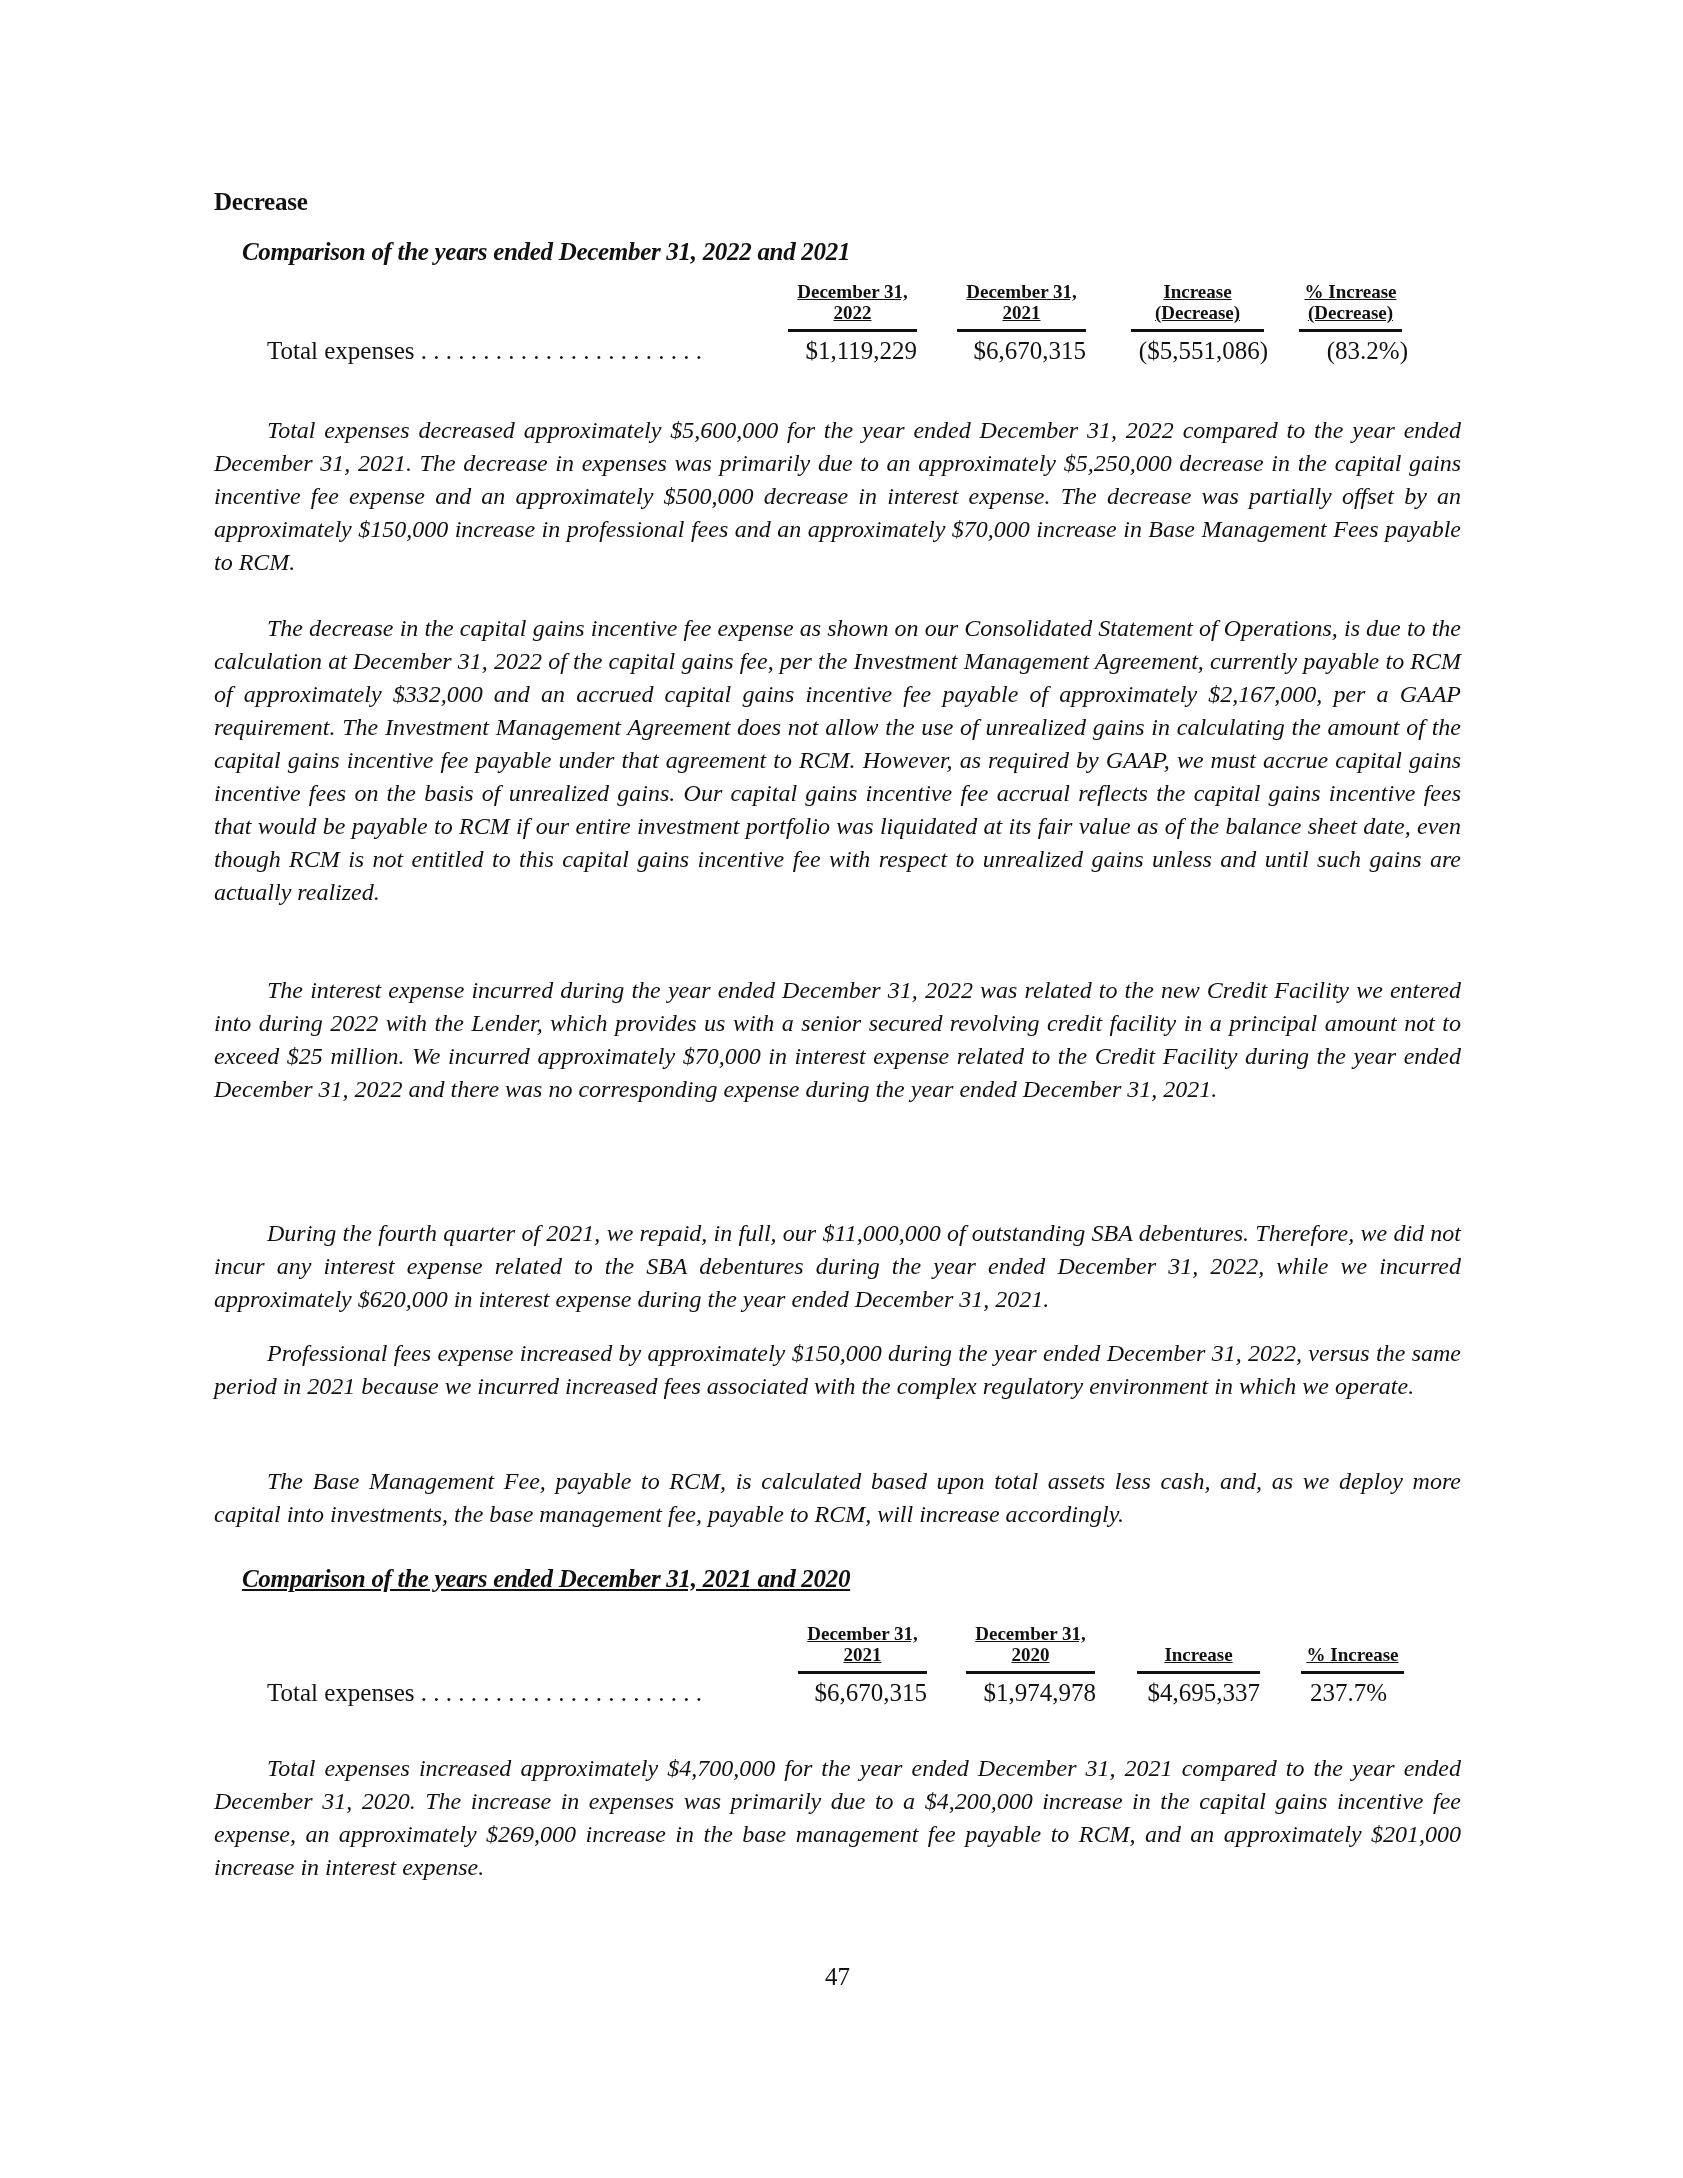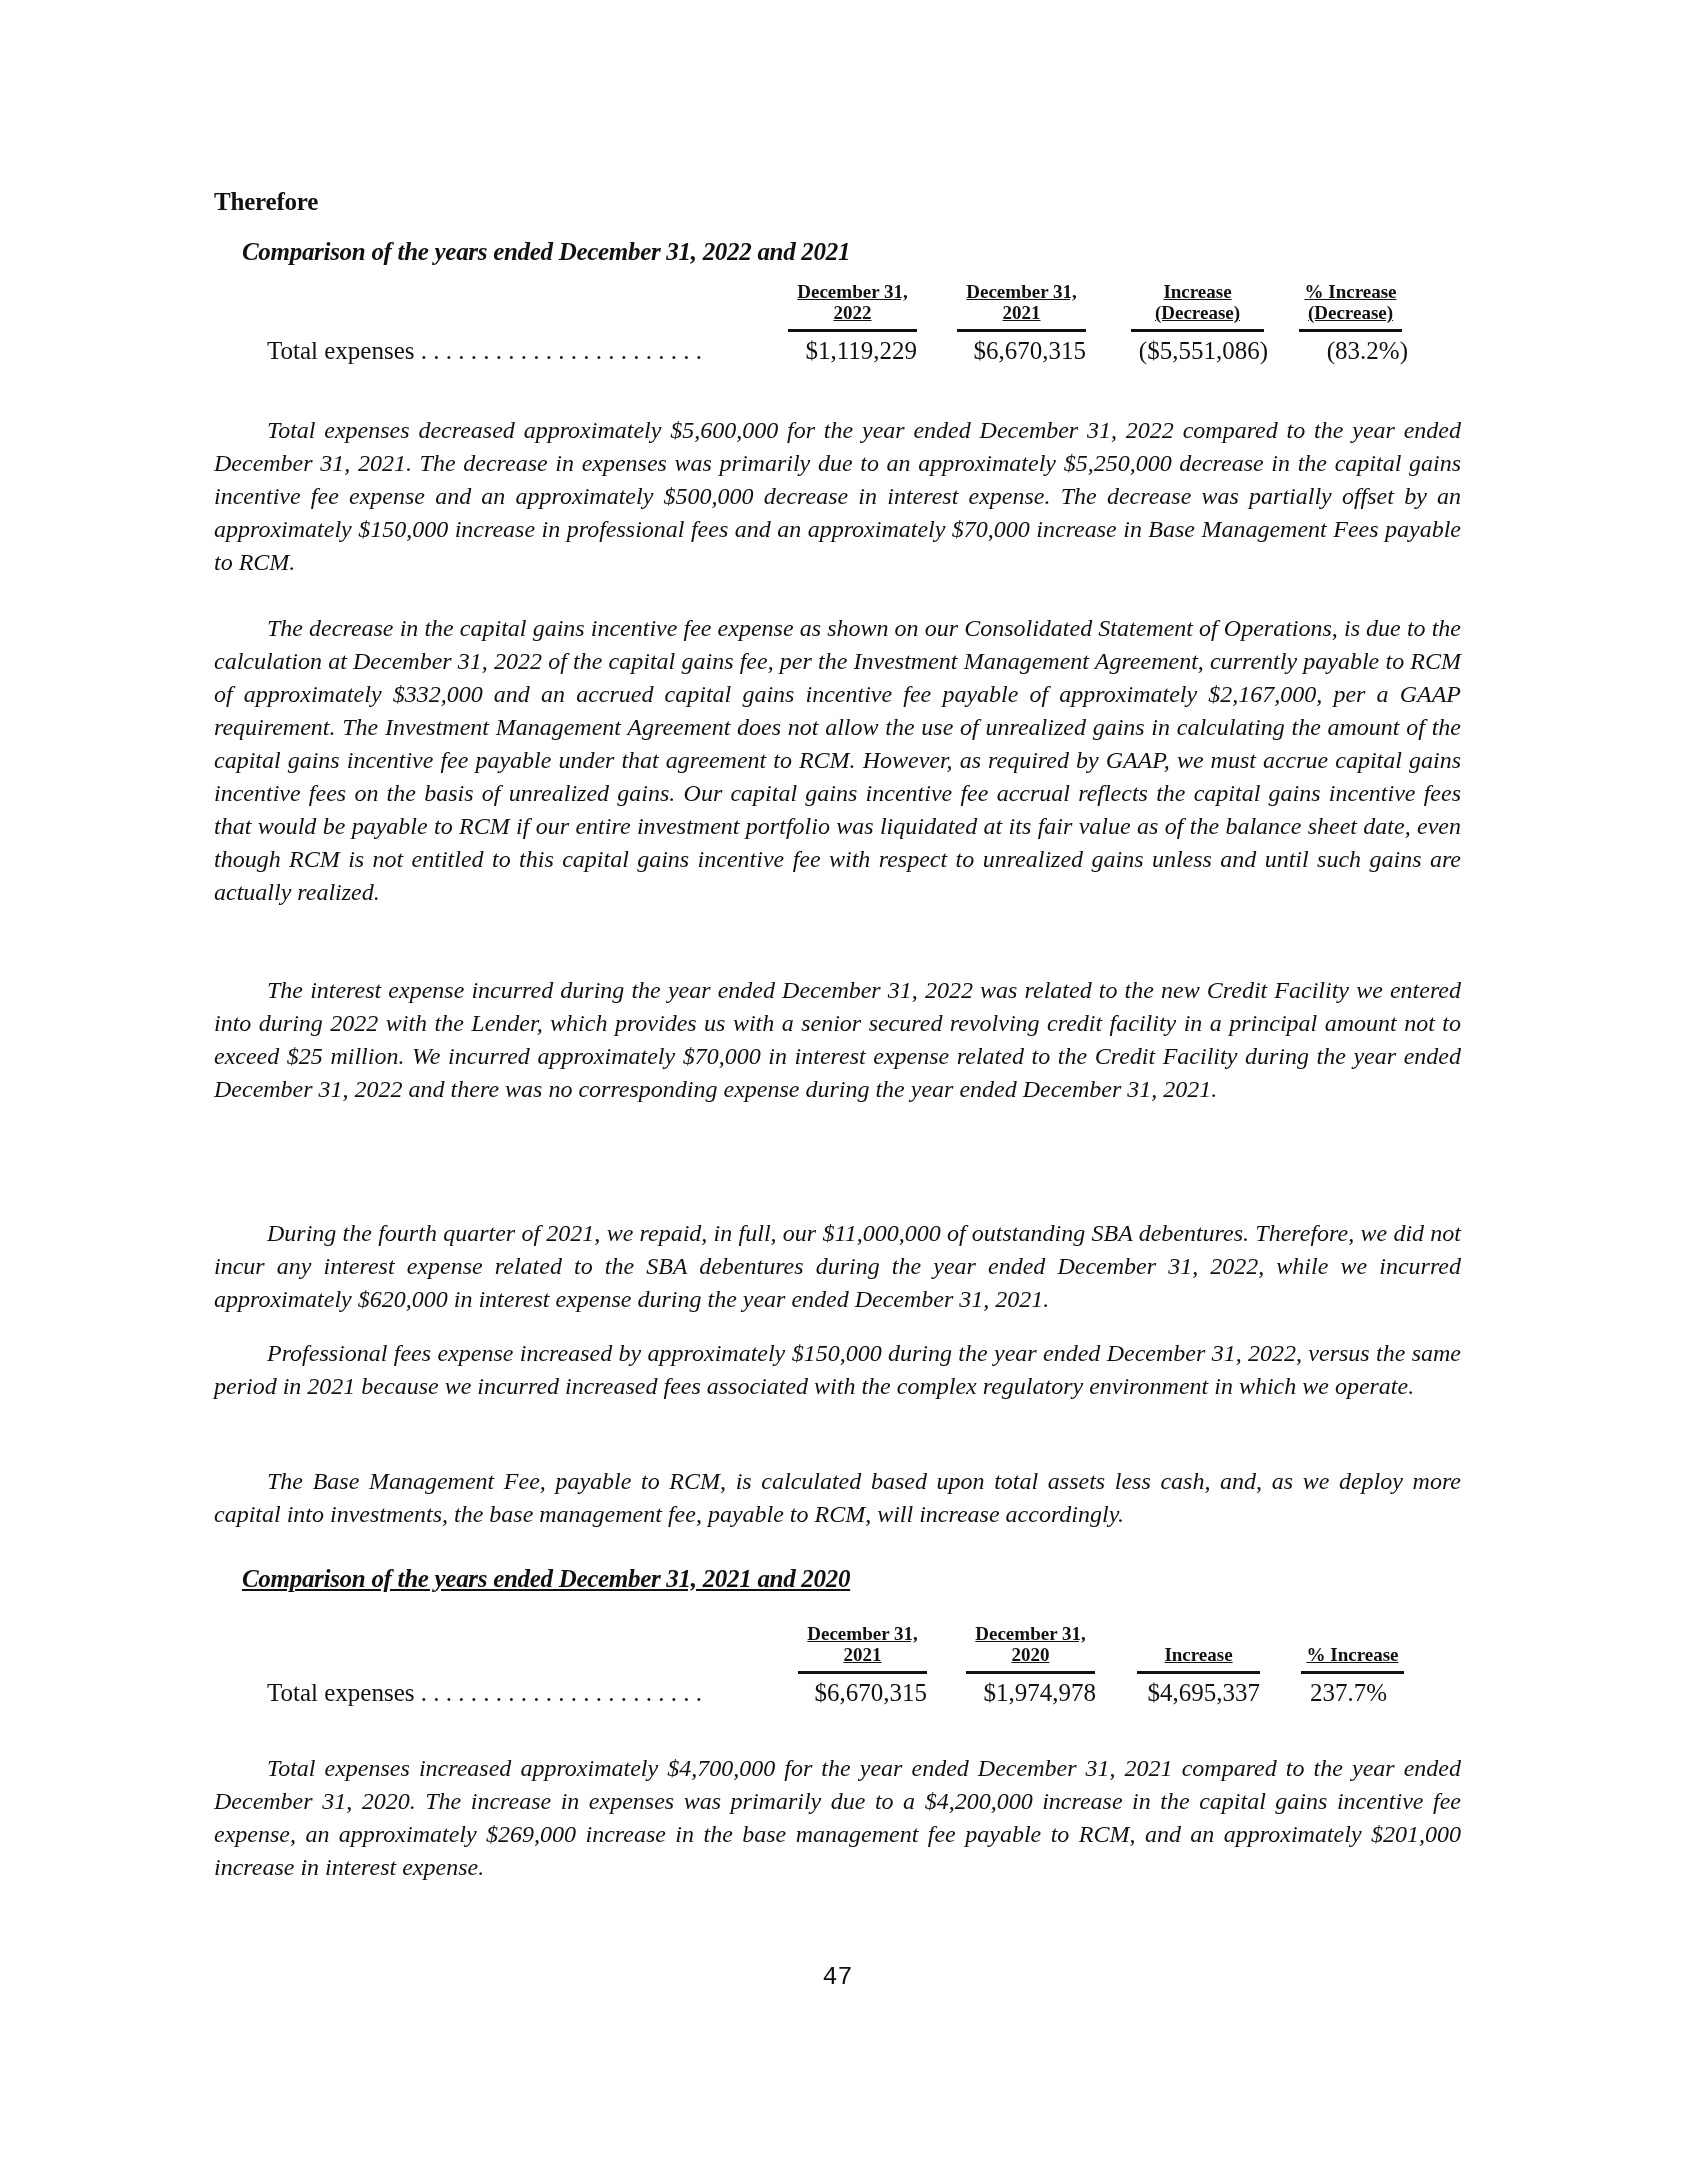--- a/index.html
+++ b/index.html
@@ -29,29 +29,29 @@
   .fin-table .cell {
     position: absolute; font-size: 25px; white-space: nowrap; text-align: right;
   }
   p.para {
     position: absolute; left: 0; width: 1247px; margin: 0;
     font-size: 24px; line-height: 33px;
     text-align: justify; text-indent: 53px; font-style: italic;
   }
   .page-num {
     position: absolute; left: 0; width: 1247px; text-align: center;
-    top: 1963px; font-size: 25px; font-family: Liberation Mono, monospace;
+    top: 1963px; font-size: 25px;
   }
 </style>
 </head>
 <body>
 
 <div class="page">
 
-  <div class="h-section">Therefore</div>
+  <div class="h-section">Decrease</div>
 
   <div class="h-sub" style="top:238px;">Comparison of the years ended December 31, 2022 and 2021</div>
 
   <div class="fin-table" style="top:281px;">
     <div class="hdr-cell" style="left:574px;width:129px;">
       <div>December 31,</div>
       <div>2022</div>
     </div>
     <div class="hdr-cell" style="left:743px;width:129px;">
       <div>December 31,</div>

